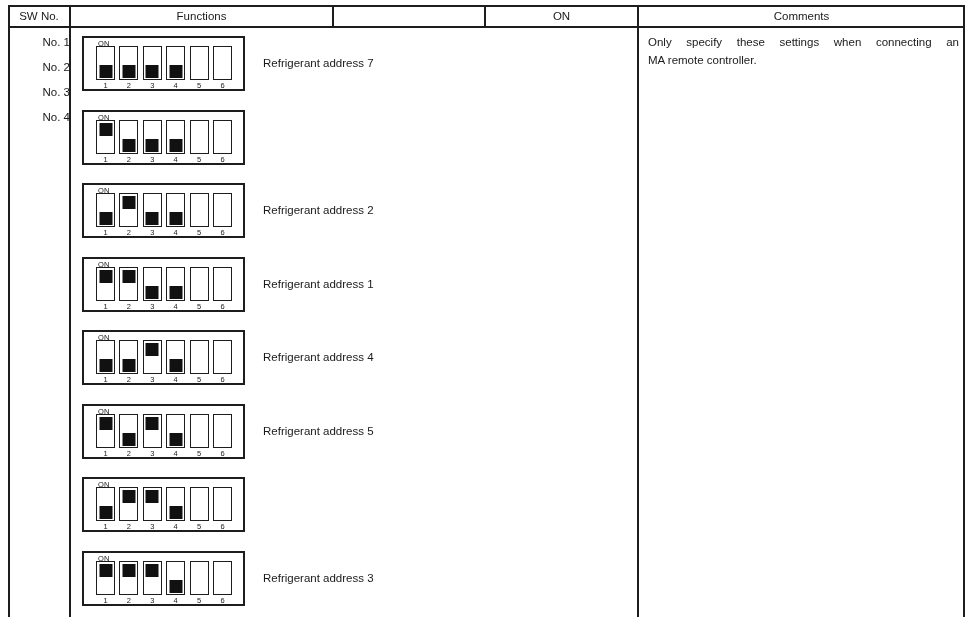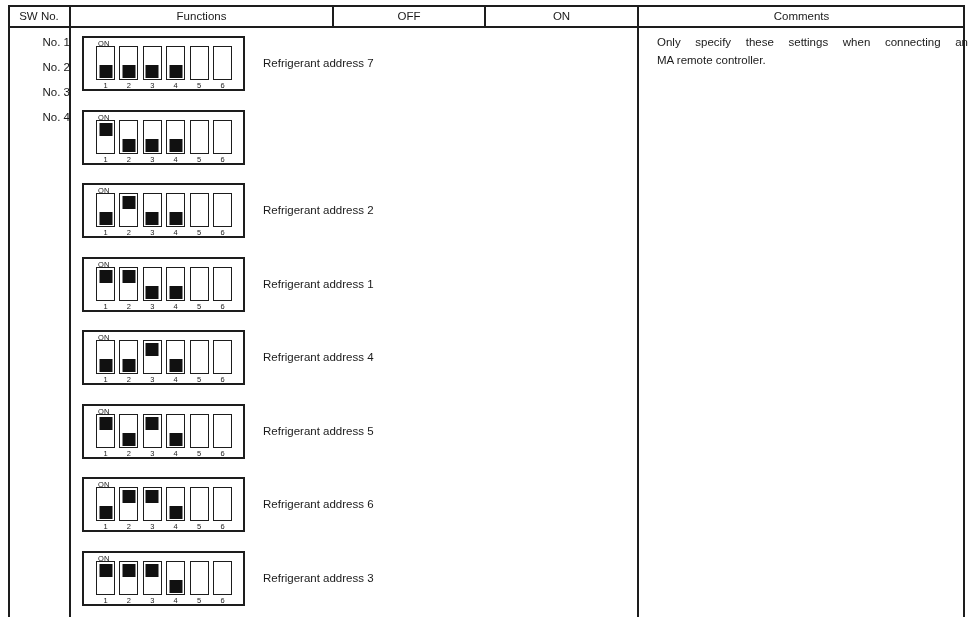--- a/index.html
+++ b/index.html
@@ -78,40 +78,38 @@
     height: 55px; line-height: 55px;
     font-size: 11.5px;
     white-space: nowrap;
   }
   .comments {
     position: absolute;
     left: 648px; top: 33px;
     width: 311px;
     font-size: 11.5px;
     line-height: 18px;
-    margin-left: 9px;
   }
   .comment-line.justify { text-align: justify; text-align-last: justify; }
 </style>
 </head>
 <body>
 
 <div class="page">
 
   <div class="frame"></div>
 
   <div class="vline" style="left:69px;  top:5px; height:612px;"></div>
   <div class="vline" style="left:332px; top:5px; height:23px;"></div>
   <div class="vline" style="left:484px; top:5px; height:23px;"></div>
   <div class="vline" style="left:637px; top:5px; height:612px;"></div>
   <div class="hline" style="left:8px; top:26px; width:957px;"></div>
 
   <div class="hcell" style="left:8px;   width:62px;">SW No.</div>
   <div class="hcell" style="left:70px;  width:263px;">Functions</div>
-  <div class="hcell" style="left:333px; width:152px;">OFF</div>
   <div class="hcell" style="left:485px; width:153px;">ON</div>
   <div class="hcell" style="left:638px; width:327px;">Comments</div>
 
   <div id="sw-col">
       <div class="sw-no-item" style="top: 36px;">No. 1</div>
       <div class="sw-no-item" style="top: 61px;">No. 2</div>
       <div class="sw-no-item" style="top: 86px;">No. 3</div>
       <div class="sw-no-item" style="top: 111px;">No. 4</div>
     </div>
 
@@ -288,21 +286,20 @@
           <div class="dip-pin" style="left: 58.8px;">3</div>
           <div class="dip-slot" style="left: 82.2px;">
             <div class="dip-square pos-off"></div>
           </div>
           <div class="dip-pin" style="left: 82.2px;">4</div>
           <div class="dip-slot" style="left: 105.6px;"></div>
           <div class="dip-pin" style="left: 105.6px;">5</div>
           <div class="dip-slot" style="left: 129px;"></div>
           <div class="dip-pin" style="left: 129px;">6</div>
         </div>
-        <div class="row-label">Refrigerant address 6</div>
       </div>
       <div class="dip-row" style="top: 551px;">
         <div class="dip-panel">
           <div class="dip-on">ON</div>
           <div class="dip-slot" style="left: 12px;">
             <div class="dip-square pos-on"></div>
           </div>
           <div class="dip-pin" style="left: 12px;">1</div>
           <div class="dip-slot" style="left: 35.4px;">
             <div class="dip-square pos-on"></div>

